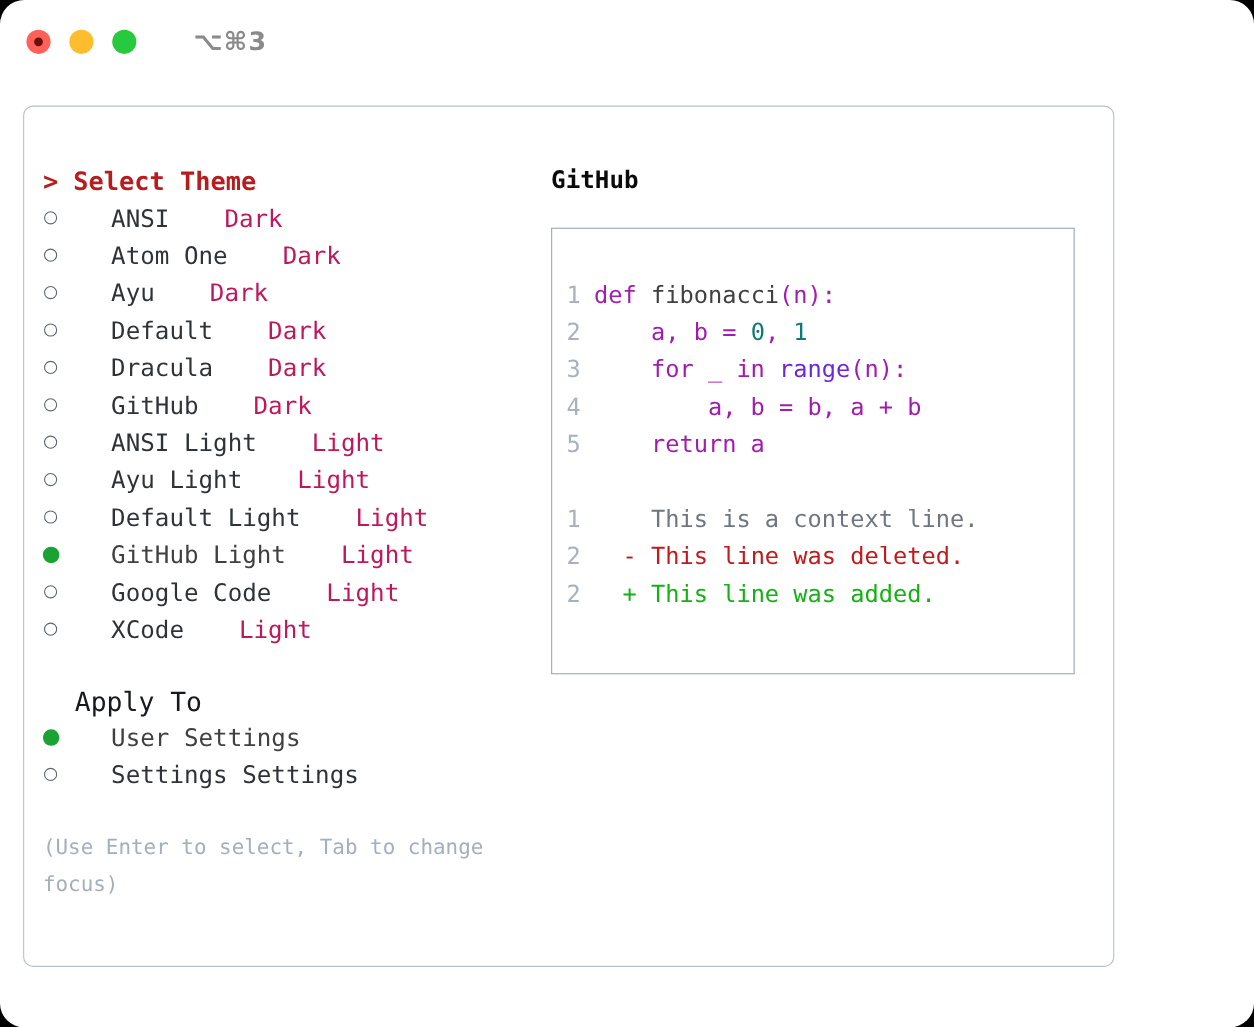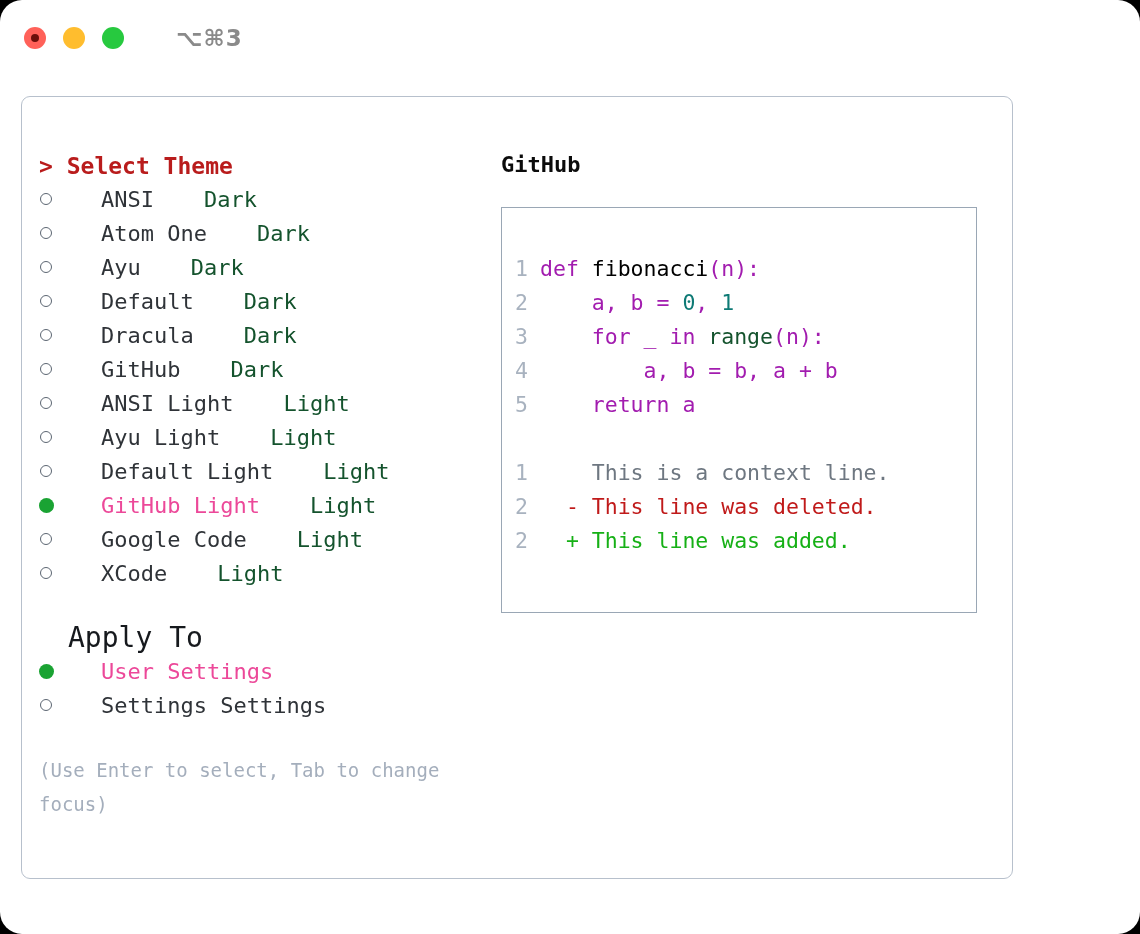--- a/index.html
+++ b/index.html
@@ -141,32 +141,32 @@
     width: 15px;
     height: 15px;
     border-radius: 50%;
     background: #1aa333;
     box-sizing: border-box;
   }
   .opt-name {
     color: #2f3338;
   }
   .opt-name.sel {
-    color: #ec4899;
+    color: #404040;
     text-align: right;
   }
   .opt-tag {
-    color: #14532d;
+    color: #be185d;
     margin-left: 10px;
   }
 
   .section-gap { height: 30px; }
 
   .subheading {
-    font-size: 28px;
+    font-size: 24px;
     color: #16191d;
     line-height: 34px;
     padding-left: 29px;
     white-space: pre;
   }
 
   .hint {
     margin-top: 30px;
     font-size: 19px;
     line-height: 34px;
@@ -207,23 +207,23 @@
   .ln {
     flex: 0 0 38px;
     text-align: right;
     color: #a8b2bf;
     padding-right: 12px;
     box-sizing: border-box;
   }
   .code-txt { color: #a21caf; }
   .blank-gap { height: 34px; }
 
-  .tok-fn   { color: #000000; }
+  .tok-fn   { color: #404040; }
   .tok-num  { color: #0e7a75; }
-  .tok-call { color: #14532d; }
+  .tok-call { color: #6d28d9; }
   .tok-ctx  { color: #6e7781; text-align: right; }
   .tok-del  { color: #c01a1a; }
   .tok-add  { color: #16b016; }
 </style>
 </head>
 <body>
 
 <div class="window">
 
   <div class="titlebar">

